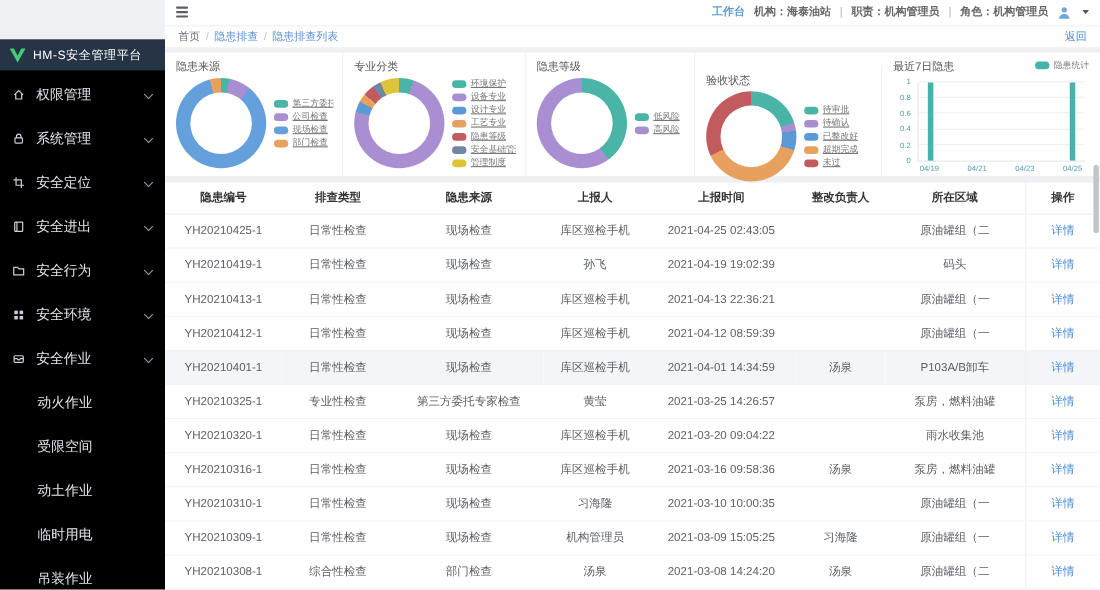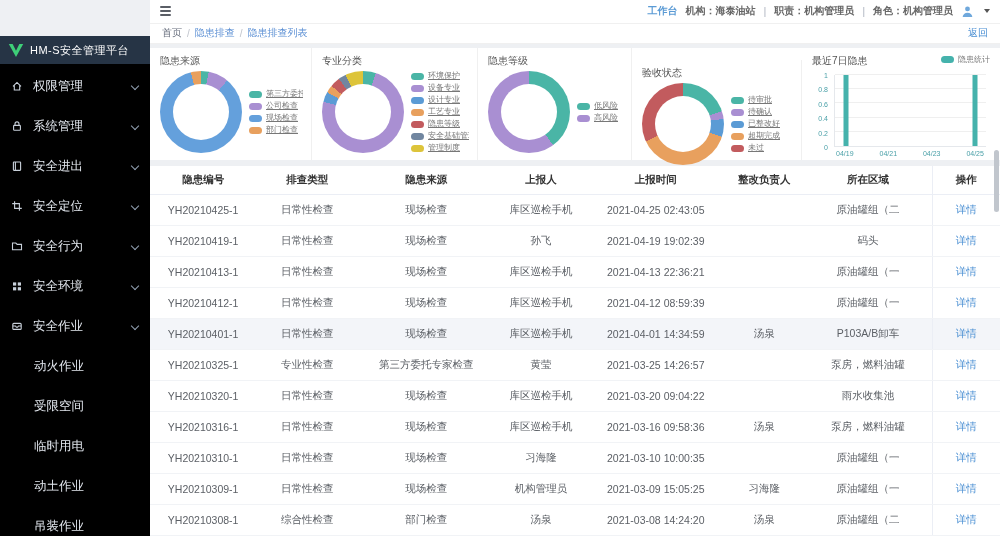--- a/index.html
+++ b/index.html
@@ -108,34 +108,34 @@
               <rect x="2.6" y="5.4" width="6.8" height="4.8" rx="0.8"></rect>
               <path d="M4 5.4 V3.9 a2 2 0 0 1 4 0 V5.4"></path>
             </svg>
         </span>
         <span>系统管理</span>
         <span class="chev"></span>
       </div>
       <div class="mi">
         <span class="ic">
           <svg width="12" height="12" viewBox="0 0 12 12" fill="none" stroke="#c8d0da" stroke-width="1.1">
+              <path d="M3.6 1.2 V8.4 H10.8 M1.2 3.6 H8.4 V10.8"></path>
+            </svg>
+        </span>
+        <span>安全定位</span>
+        <span class="chev"></span>
+      </div>
+      <div class="mi">
+        <span class="ic">
+          <svg width="12" height="12" viewBox="0 0 12 12" fill="none" stroke="#c8d0da" stroke-width="1.1">
               <rect x="2.4" y="2" width="7.2" height="8.4" rx="0.6"></rect>
               <path d="M4.4 2 V10.4"></path>
             </svg>
         </span>
         <span>安全进出</span>
-        <span class="chev"></span>
-      </div>
-      <div class="mi">
-        <span class="ic">
-          <svg width="12" height="12" viewBox="0 0 12 12" fill="none" stroke="#c8d0da" stroke-width="1.1">
-              <path d="M3.6 1.2 V8.4 H10.8 M1.2 3.6 H8.4 V10.8"></path>
-            </svg>
-        </span>
-        <span>安全定位</span>
         <span class="chev"></span>
       </div>
       <div class="mi">
         <span class="ic">
           <svg width="12" height="12" viewBox="0 0 12 12" fill="none" stroke="#c8d0da" stroke-width="1.1">
               <path d="M1.5 3 H4.8 L6.2 4.4 H10.5 V9.8 H1.5 Z"></path>
             </svg>
         </span>
         <span>安全行为</span>
         <span class="chev"></span>
@@ -162,24 +162,24 @@
         <span>安全作业</span>
         <span class="chev"></span>
       </div>
       <div class="msub">
           <span>动火作业</span>
         </div>
       <div class="msub">
           <span>受限空间</span>
         </div>
       <div class="msub">
+          <span>动土作业</span>
+        </div>
+      <div class="msub">
           <span>临时用电</span>
-        </div>
-      <div class="msub">
-          <span>动土作业</span>
         </div>
       <div class="msub">
           <span>吊装作业</span>
         </div>
     </nav>
   </aside>
 
   <main class="main">
 
     <div class="topbar">

